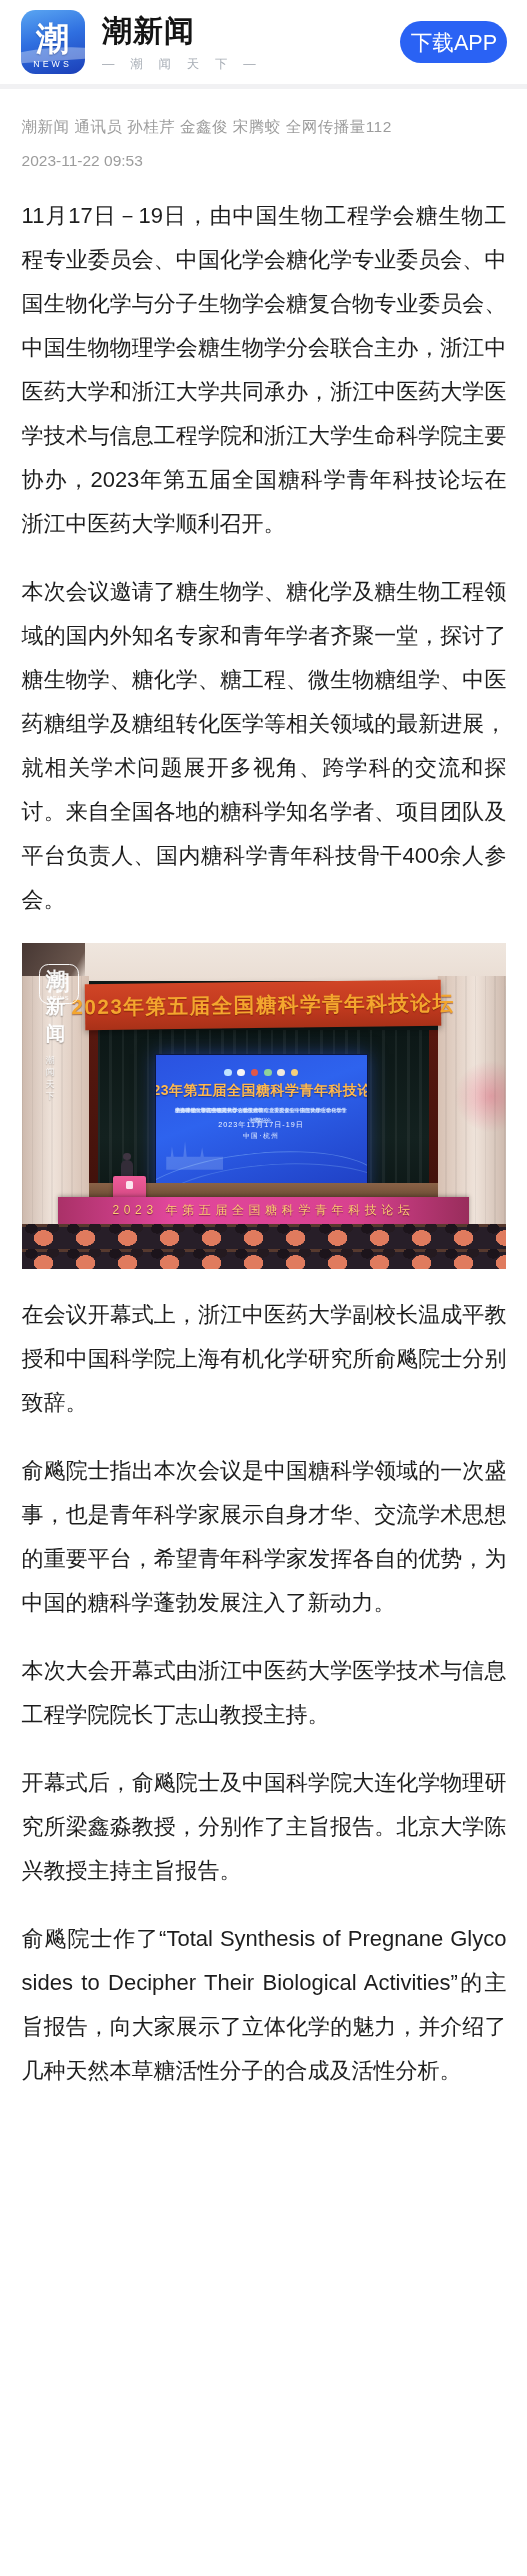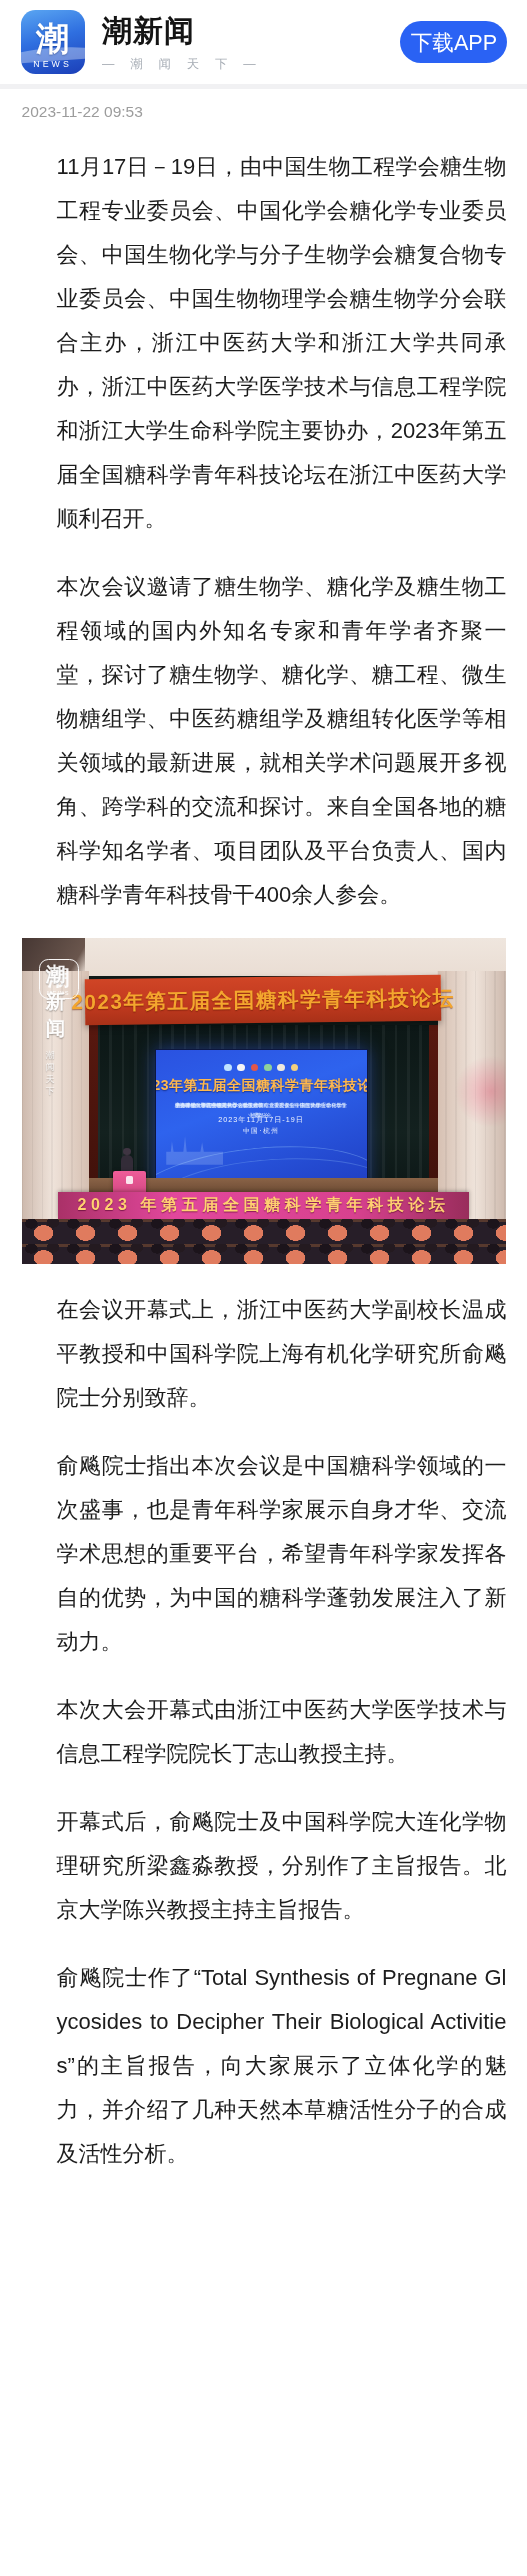--- a/index.html
+++ b/index.html
@@ -43,21 +43,21 @@
   
   .article { padding:0 21.6px 31px; }
   .article-title {
     margin-top:40px; font-size:26px; line-height:1.7; font-weight:700; color:#050505;
     letter-spacing:0.5px; text-align:justify;
   }
   .byline { margin-top:28px; font-size:15.5px; color:#9c9c9c; letter-spacing:0.5px; }
   .pubtime { margin-top:13.4px; font-size:15.5px; color:#9c9c9c; }
   p.body-p {
     margin-top:24px; font-size:22px; line-height:2.0; color:#1d1d1d;
-    text-align:justify; word-break:break-all;margin-left:35px;
+    text-align:justify; word-break:break-all;
   }
   figure.photo {
     margin:21.6px 0 2.1px; width:484px; position:relative; overflow:hidden;
     background:#d8d2cc; cursor:pointer;
   }
   .photo1 { height:326px; }
   .photo div { position:absolute; }
 
   
   .p1-ceiling { left:0; right:0; top:0; height:13%;
@@ -118,21 +118,21 @@
     border-radius:50%; background:#3f3542; }
   .p1-podium { left:18.8%; top:71.5%; width:7%; height:12%;
     background:linear-gradient(180deg,#ef5d99,#c13a75); border-radius:2.1px;
     box-shadow:0 1.5px 4.1px rgba(0,0,0,.4); }
   .p1-podium::after { content:""; position:absolute; top:5.2px; left:50%; margin-left:-3.6px;
     width:7.2px; height:7.2px; background:rgba(255,255,255,.85); border-radius:1.5px; }
   .p1-stageband { left:7.5%; width:85%; top:78%; height:8%;
     background:linear-gradient(90deg,#aa3168,#e2479c 28%,#d8418f 72%,#992d5c);
     display:flex; align-items:center; justify-content:center;
     box-shadow:0 -1px 4.1px rgba(0,0,0,.3); }
-  .p1-stageband span { color:#ffd071; font-size:16px; font-weight:700; letter-spacing:4.6px;
+  .p1-stageband span { color:#ffd071; font-size:12px; font-weight:400; letter-spacing:4.6px;
     white-space:nowrap; text-shadow:0 0.5px 1px rgba(80,0,40,.6); }
   .p1-audience { left:0; right:0; top:86%; bottom:0; background-color:#271e28;
     background-image:
       radial-gradient(10.3px 8.2px at 9.3px 4.6px, #1c141b 60%, transparent 62%),
       radial-gradient(15.5px 12.4px at 21.6px 14px, #e07b5e 62%, transparent 64%),
       radial-gradient(10.3px 8.2px at 31px 3.6px, #241a20 60%, transparent 62%),
       repeating-linear-gradient(180deg, rgba(135,84,52,.5) 0 3.1px, transparent 3.1px 25px);
     background-size:42px 25px,42px 25px,42px 25px,100% 100%;
     filter:blur(0.3px); }
   .p1-watermark { left:3.5%; top:6.5%; display:flex; align-items:flex-start; opacity:.95; }
@@ -157,20 +157,21 @@
   </div>
   <div class="brand-block">
     <div class="brand-name">潮新闻</div>
     <div class="brand-tagline">— 潮 闻 天 下 —</div>
   </div>
   <button class="download-btn">下载APP</button>
 </header>
 <div class="header-divider"></div>
 
 <main class="article">
+  <div class="byline">潮新闻 通讯员 孙桂芹 金鑫俊 宋腾蛟 全网传播量112</div>
   <div class="pubtime">2023-11-22 09:53</div>
 
   <p class="body-p">11月17日－19日，由中国生物工程学会糖生物工程专业委员会、中国化学会糖化学专业委员会、中国生物化学与分子生物学会糖复合物专业委员会、中国生物物理学会糖生物学分会联合主办，浙江中医药大学和浙江大学共同承办，浙江中医药大学医学技术与信息工程学院和浙江大学生命科学院主要协办，2023年第五届全国糖科学青年科技论坛在浙江中医药大学顺利召开。</p>
   <p class="body-p">本次会议邀请了糖生物学、糖化学及糖生物工程领域的国内外知名专家和青年学者齐聚一堂，探讨了糖生物学、糖化学、糖工程、微生物糖组学、中医药糖组学及糖组转化医学等相关领域的最新进展，就相关学术问题展开多视角、跨学科的交流和探讨。来自全国各地的糖科学知名学者、项目团队及平台负责人、国内糖科学青年科技骨干400余人参会。</p>
 
   <figure class="photo photo1">
     <div class="p1-ceiling"></div>
     <div class="p1-corner"></div>
     <div class="p1-pillar left"></div>
     <div class="p1-pillar right"></div>

